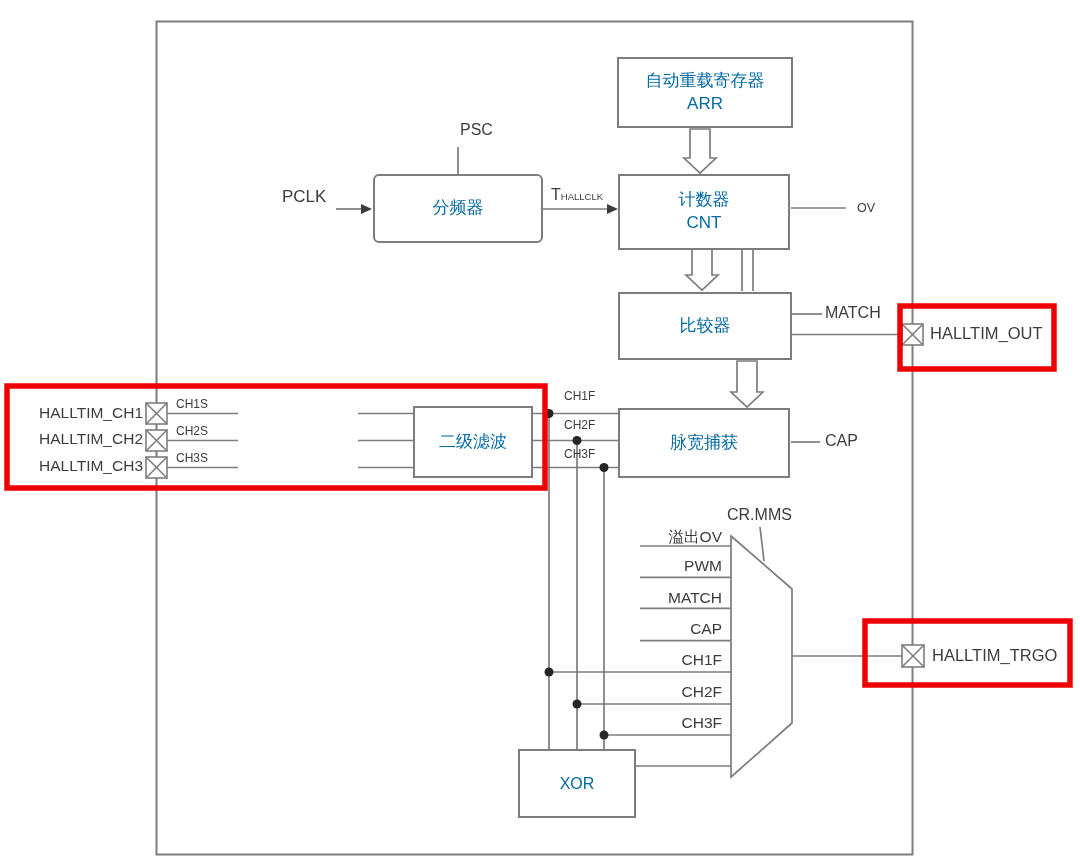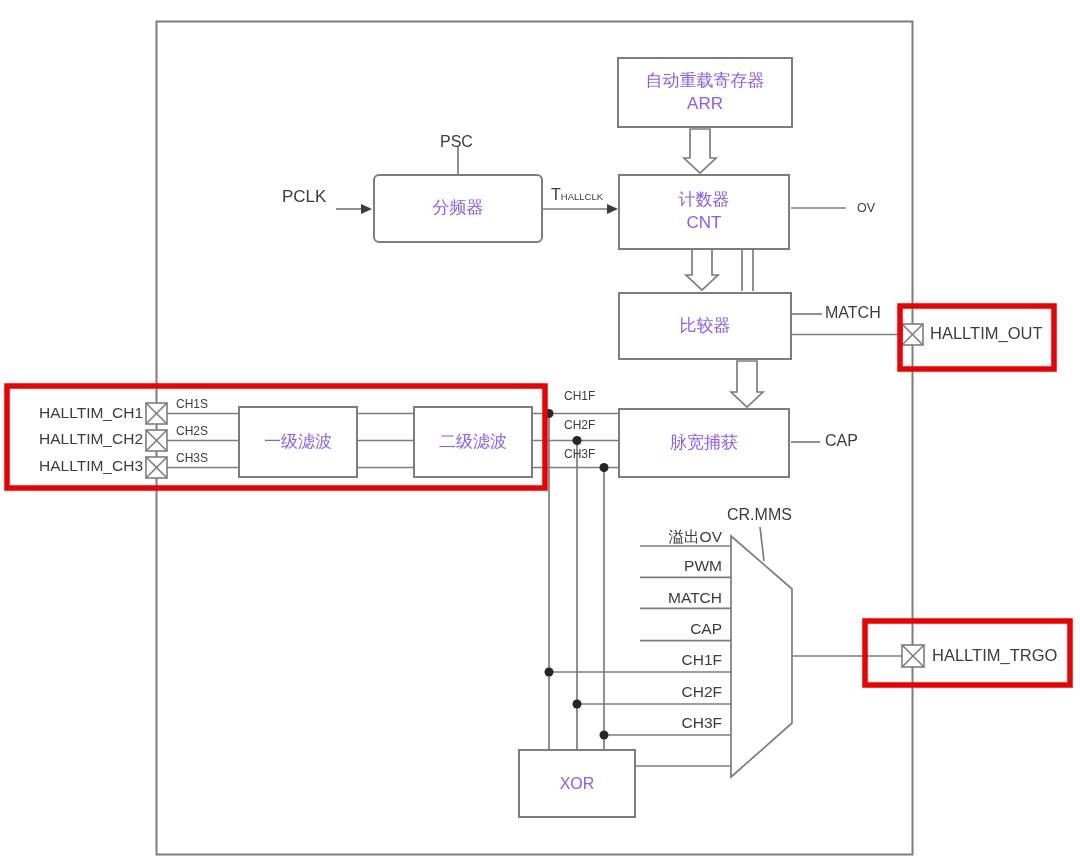--- a/index.html
+++ b/index.html
@@ -4,40 +4,40 @@
 <style>
   html,body{margin:0;padding:0;background:#ffffff;}
   #stage{
     position:relative;width:1080px;height:866px;background:#ffffff;overflow:hidden;
     font-family:"Liberation Sans","DejaVu Sans",sans-serif;color:#3c3c3c;
   }
   #wiring{position:absolute;left:0;top:0;}
   .box{
     position:absolute;border:2px solid #7d7d7d;background:#ffffff;
     display:flex;flex-direction:column;align-items:center;justify-content:center;
-    font-size:17px;line-height:1.35;color:#8b5cf6;box-sizing:border-box;text-align:center;
+    font-size:17px;line-height:1.35;color:#0369a1;box-sizing:border-box;text-align:center;
   }
   .lbl{position:absolute;white-space:nowrap;color:#3c3c3c;}
   .f17{font-size:17px;}
   .f16{font-size:16px;}
   .f15{font-size:12px;}
   .f12{font-size:12.5px;margin-left:8px;}
   .sub{font-size:9.5px;}
   .pad-lbl{left:20px;width:123px;text-align:right;font-size:15.5px;}
   .mux-lbl{left:632px;width:90px;text-align:right;font-size:15.5px;height:18px;}
   
   #box-arr{left:617px;top:57px;width:176px;height:71px;}
   #box-prescaler{left:373px;top:174px;width:170px;height:69px;border-radius:6px;}
   #box-cnt{left:618px;top:174px;width:172px;height:76px;}
   #box-comparator{left:618px;top:292px;width:174px;height:68px;}
   #box-capture{left:618px;top:408px;width:172px;height:70px;}
   #box-filter1{left:238px;top:406px;width:120px;height:72px;}
   #box-filter2{left:413px;top:406px;width:120px;height:72px;text-align:right;}
   #box-xor{left:518px;top:749px;width:118px;height:69px;font-size:16px;}
-  #lbl-psc{left:440px;top:121px;margin-top:12px;}
+  #lbl-psc{left:460px;top:121px;}
   #lbl-pclk{left:282px;top:187px;}
   #lbl-thallclk{left:551px;top:186px;}
   #lbl-ov{left:849px;top:201px;}
   #lbl-match{left:825px;top:304px;}
   #lbl-cap{left:825px;top:432px;}
   #lbl-ch1{top:404px;} #lbl-ch2{top:430px;} #lbl-ch3{top:457px;}
   #lbl-ch1s{left:176px;top:397px;} #lbl-ch2s{left:176px;top:424px;} #lbl-ch3s{left:176px;top:451px;}
   #lbl-ch1f{left:564px;top:389px;} #lbl-ch2f{left:564px;top:418px;} #lbl-ch3f{left:564px;top:447px;}
   #lbl-out{left:930px;top:324px;font-size:16.5px;}
   #lbl-trgo{left:932px;top:646px;font-size:16.5px;}
@@ -160,23 +160,20 @@
   <div class="box" id="box-cnt">
     <span>计数器</span>
     <span>CNT</span>
   </div>
   <div class="box" id="box-comparator">
     <span>比较器</span>
   </div>
   <div class="box" id="box-capture">
     <span>脉宽捕获</span>
   </div>
-  <div class="box" id="box-filter1">
-    <span>一级滤波</span>
-  </div>
   <div class="box" id="box-filter2">
     <span>二级滤波</span>
   </div>
   <div class="box" id="box-xor">
     <span>XOR</span>
   </div>
 
   <span class="lbl f16" id="lbl-psc">PSC</span>
   <span class="lbl f17" id="lbl-pclk">PCLK</span>
   <span class="lbl f16" id="lbl-thallclk"><span>T</span><span class="sub">HALLCLK</span></span>

